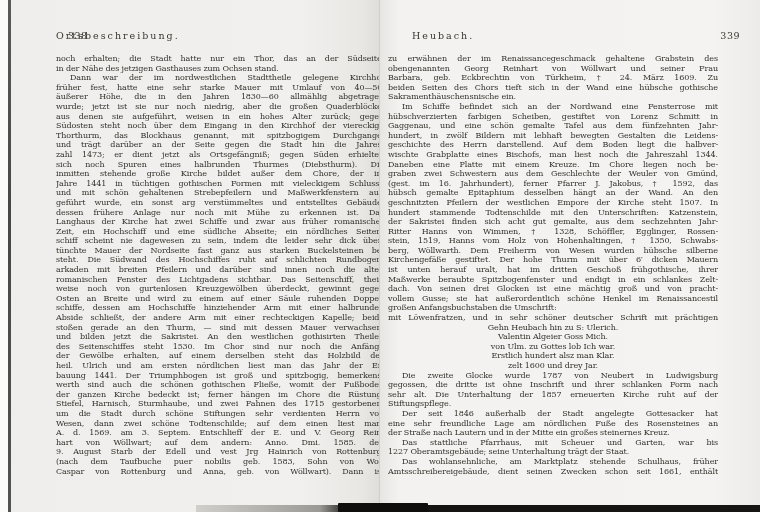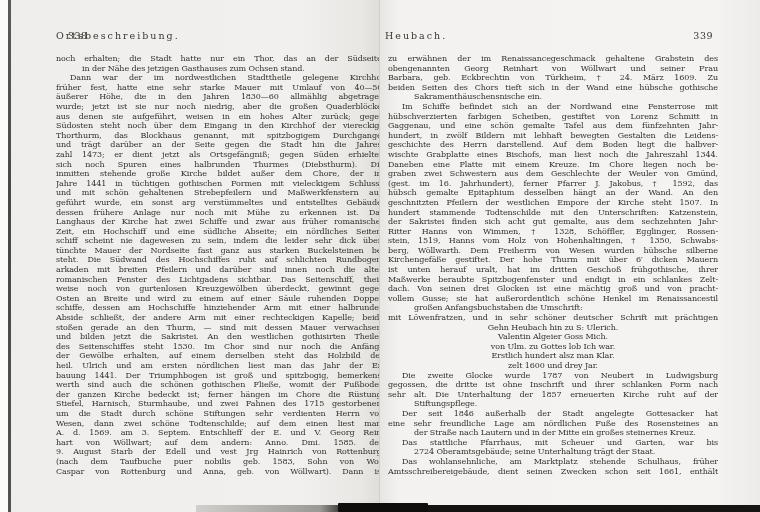--- a/index.html
+++ b/index.html
@@ -14,32 +14,32 @@
     background:linear-gradient(to bottom,#5a5a58,#48484a 40%,#525250);}
   .page{position:absolute;top:0;height:512px;}
   .page-left{left:11px;width:369px;
     background:linear-gradient(to right,#efeeec 0%,#f1f0ee 78%,#e9e7e4 95%,#dfddda 100%);}
   .page-right{left:380px;width:380px;
     background:linear-gradient(to right,#e7e6e3 0%,#f3f2f0 5%,#f4f3f1 88%,#ecebe9 100%);}
   .gutter-line{position:absolute;left:379px;top:0;width:1px;height:512px;background:#d2d0cc;}
 
   .header{position:absolute;top:30px;height:14px;font-size:9.5px;color:#3a362f;}
   .page-left .header{left:45px;width:328px;}
-  .page-right .header{left:5px;width:330px;text-decoration:underline;}
+  .page-right .header{left:32px;width:330px;text-decoration:underline;}
   .pnum{position:absolute;top:0;letter-spacing:.5px;}
   .pnum-left{left:12px;}
   .pnum-right{right:2px;margin-left:44px;}
   .ptitle{position:absolute;left:0;width:100%;letter-spacing:2px;}
 
   .text{position:absolute;top:54px;color:#35312b;font-size:8px;line-height:9.6px;
     letter-spacing:-0.1px;}
   .page-left .text{left:45px;width:328px;}
   .page-right .text{left:8px;width:330px;}
   .line{text-align:justify;text-align-last:justify;height:9.6px;overflow:hidden;}
-  .line.end{text-align-last:left;margin-left:26px;}
+  .line.end{text-align-last:left;}
   .line.in{text-indent:14px;}
   .line.c{text-align:left;text-align-last:center;}
 
   .bottom-bar{position:absolute;left:196px;top:505px;width:564px;height:7px;
     background:linear-gradient(to right,rgba(150,147,142,0.35) 0%,rgba(110,107,102,0.65) 22%,#1c1a18 27%,#141312 40%,#171513 100%);}
   .bottom-blob{position:absolute;left:338px;top:503px;width:90px;height:9px;background:#0f0e0d;border-radius:1px;}
 </style>
 </head>
 <body>
 
@@ -142,21 +142,21 @@
         <div class="line c">Erstlich hundert alsz man Klar.</div>
         <div class="line c">zelt 1600 und drey Jar.</div>
         <div class="line in">Die zweite Glocke wurde 1787 von Neubert in Ludwigsburg</div>
         <div class="line">gegossen, die dritte ist ohne Inschrift und ihrer schlanken Form nach</div>
         <div class="line">sehr alt. Die Unterhaltung der 1857 erneuerten Kirche ruht auf der</div>
         <div class="line end">Stiftungspflege.</div>
         <div class="line in">Der seit 1846 außerhalb der Stadt angelegte Gottesacker hat</div>
         <div class="line">eine sehr freundliche Lage am nördlichen Fuße des Rosensteines an</div>
         <div class="line end">der Straße nach Lautern und in der Mitte ein großes steinernes Kreuz.</div>
         <div class="line in">Das stattliche Pfarrhaus, mit Scheuer und Garten, war bis</div>
-        <div class="line end">2724 Oberamtsgebäude; seine Unterhaltung trägt der Staat.</div>
+        <div class="line end">1227 Oberamtsgebäude; seine Unterhaltung trägt der Staat.</div>
         <div class="line in">Das wohlansehnliche, am Marktplatz stehende Schulhaus, früher</div>
         <div class="line">Amtsschreibereigebäude, dient seinen Zwecken schon seit 1661, enthält</div>
       </div>
   </div>
 
   <div class="bottom-bar"></div>
   <div class="bottom-blob"></div>
 </div>
 
 </body></html>

